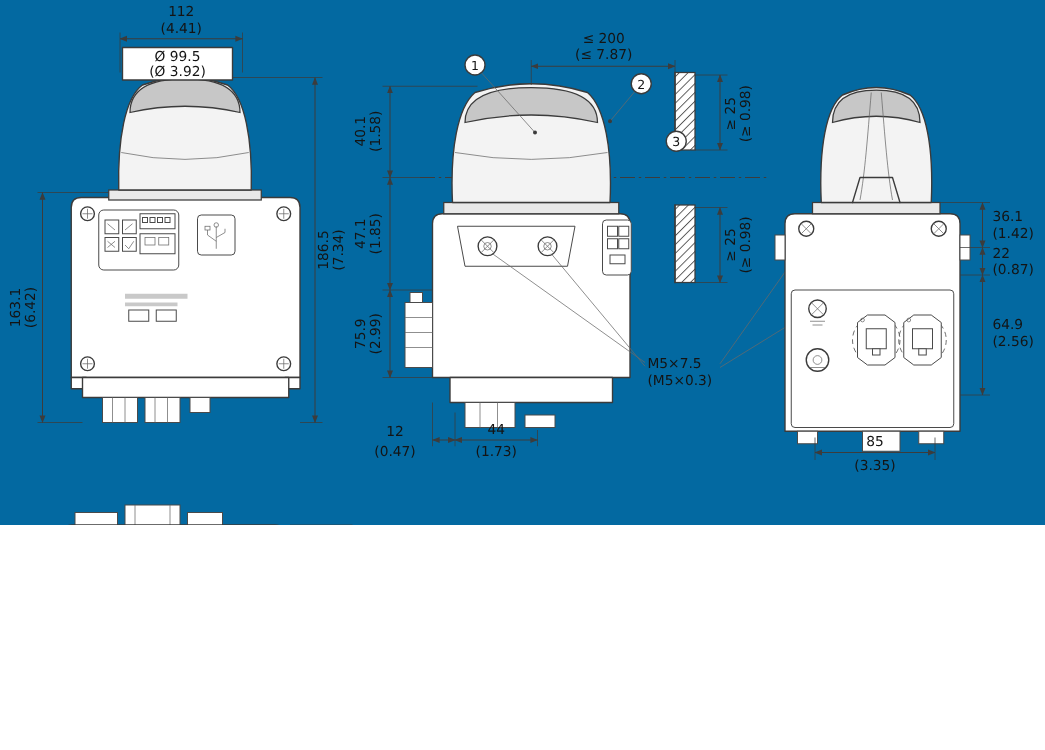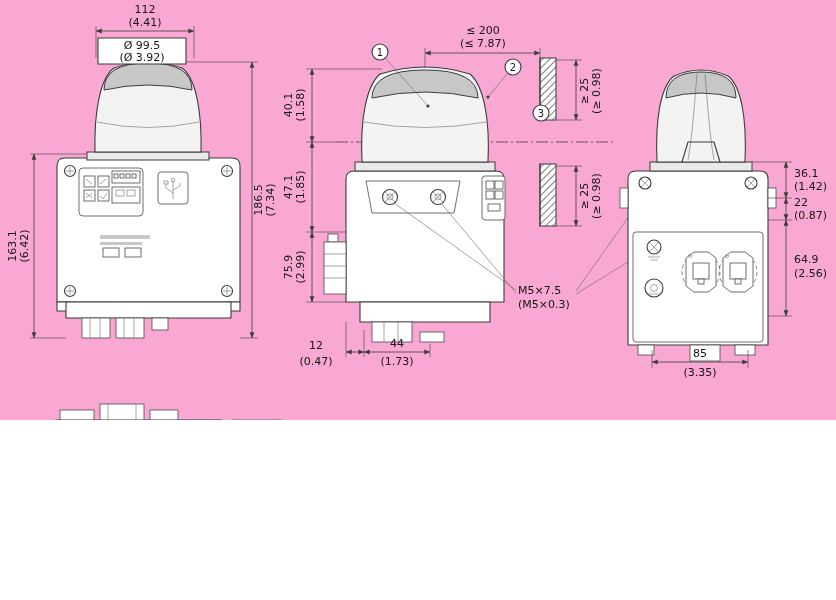--- a/index.html
+++ b/index.html
@@ -1,16 +1,16 @@
 <!DOCTYPE html>
 <html><head>
 <meta charset="utf-8">
 <style>
   html,body{margin:0;padding:0;background:#ffffff;}
-  #stage{position:relative;width:836px;height:420px;background:#f9a8d4;overflow:hidden;
+  #stage{position:relative;width:836px;height:420px;background:#0369a1;overflow:hidden;
          font-family:"DejaVu Sans",sans-serif;}
   svg{display:block;}
   .ln  {fill:none;stroke:#3b3b3b;stroke-width:1.1;stroke-linejoin:round;stroke-linecap:round;}
   .wht {fill:#ffffff;stroke:#3b3b3b;stroke-width:1.1;stroke-linejoin:round;}
   .fl  {fill:#f3f3f3;stroke:#3b3b3b;stroke-width:1.1;stroke-linejoin:round;}
   .cap {fill:#c7c7c7;stroke:#3b3b3b;stroke-width:1;}
   .gry {fill:#e9e9e9;stroke:#3b3b3b;stroke-width:1;}
   .thin{fill:none;stroke:#6a6a6a;stroke-width:0.6;}
   .det {fill:#ffffff;stroke:#4a4a4a;stroke-width:0.8;}
   .bar {fill:#c9c9c9;stroke:none;}

